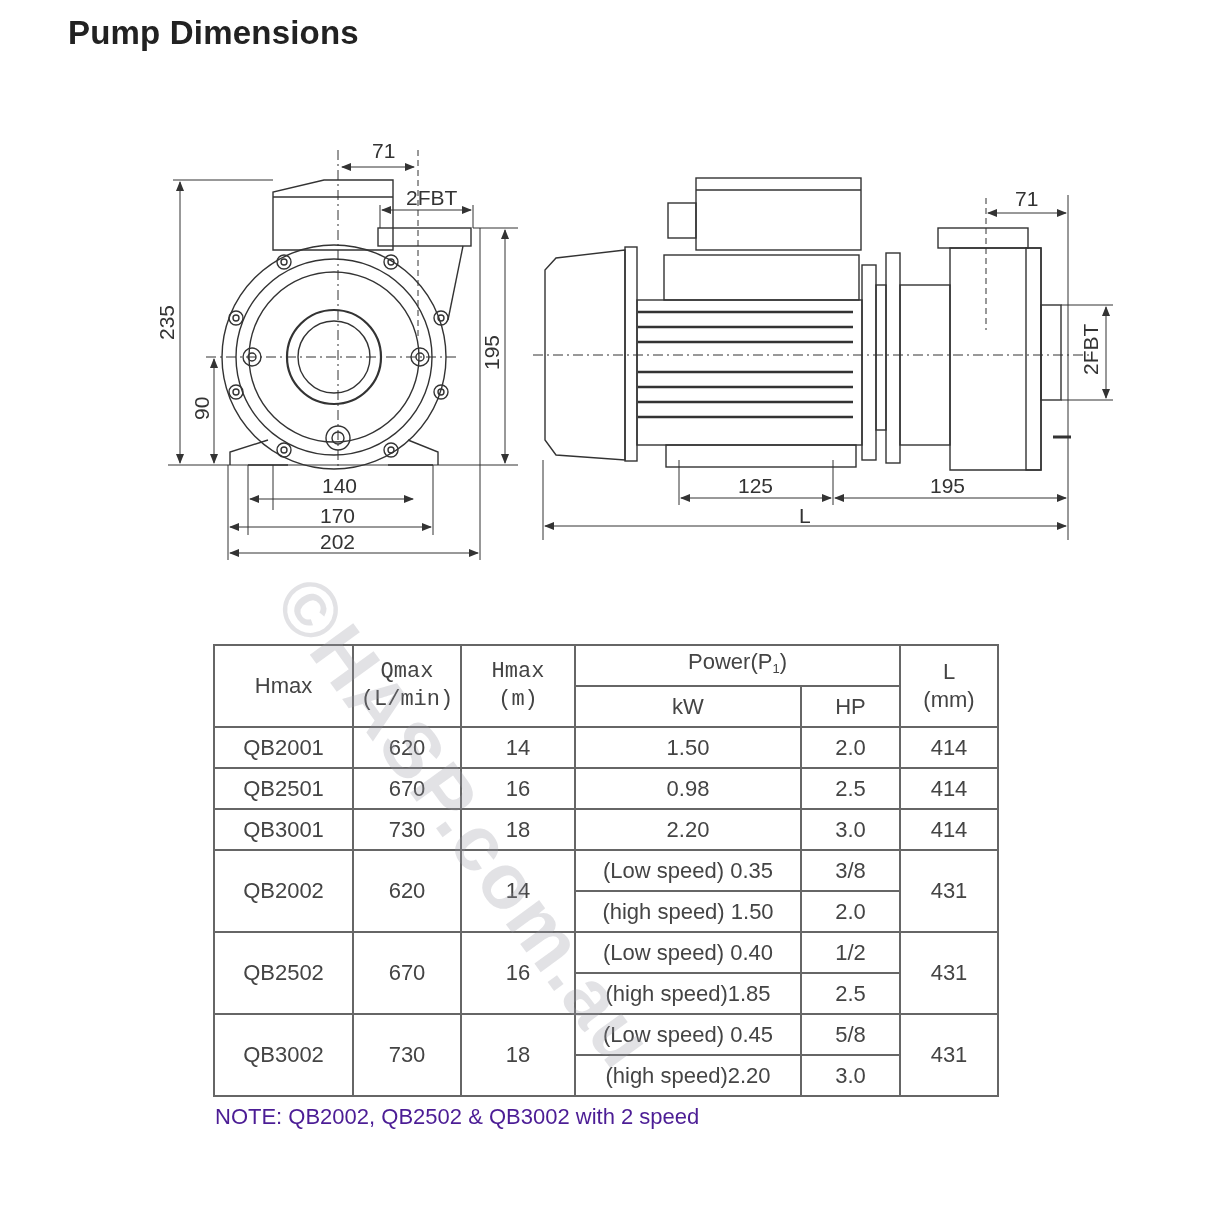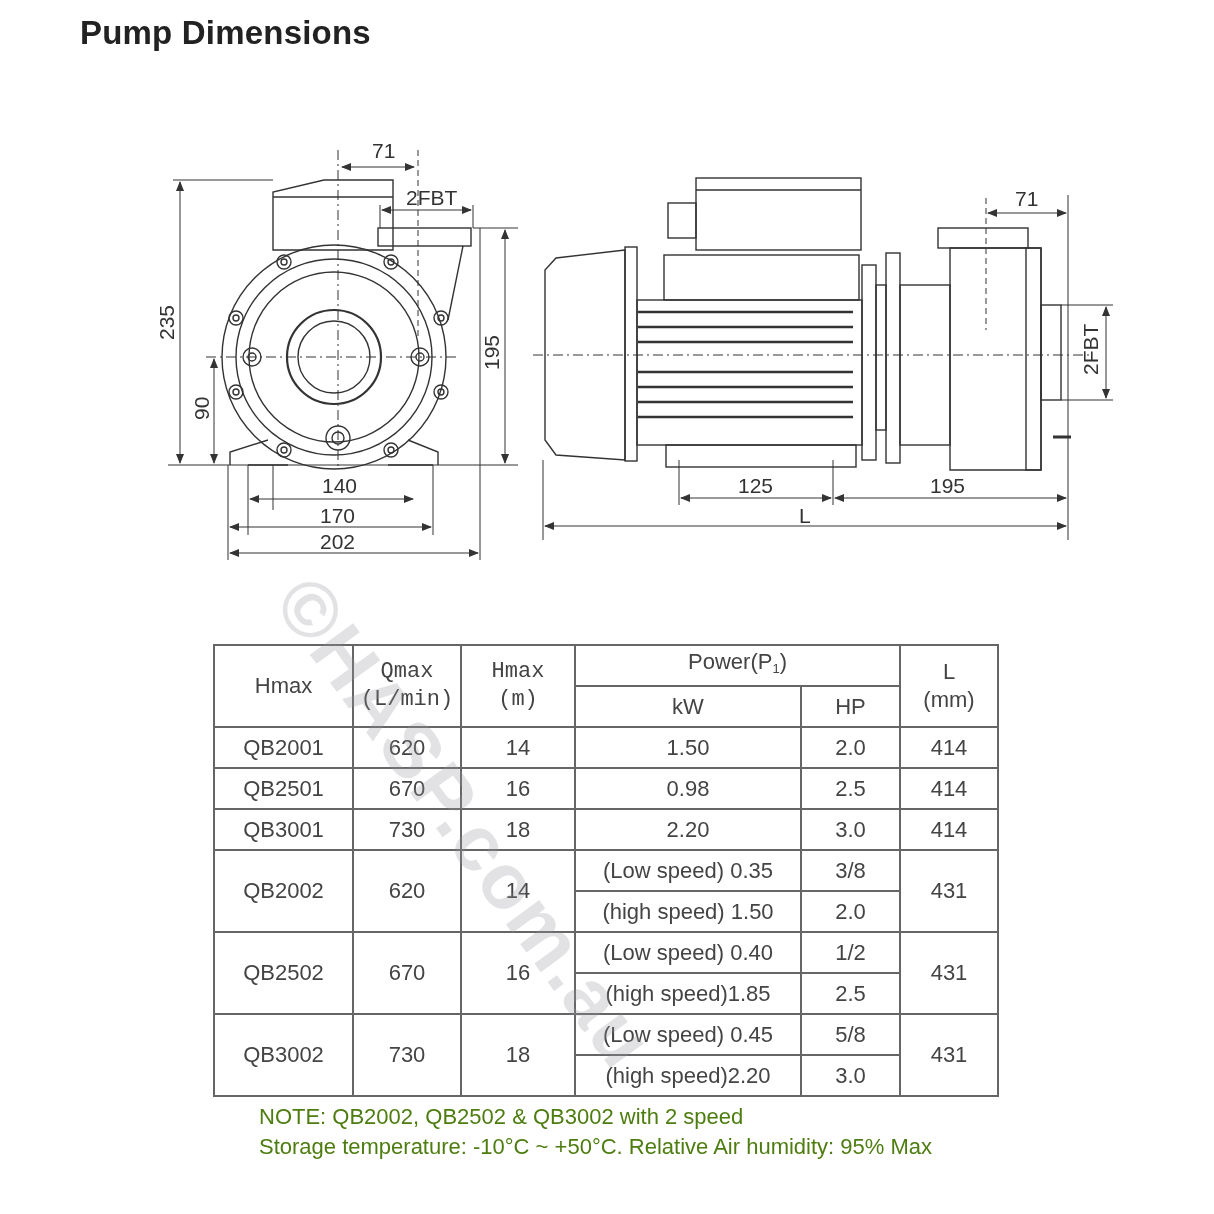--- a/index.html
+++ b/index.html
@@ -1,32 +1,32 @@
 <!DOCTYPE html>
 <html><head>
 <meta charset="utf-8">
 <style>
   html, body { margin: 0; padding: 0; background: #ffffff; }
   body { width: 1214px; height: 1214px; position: relative; overflow: hidden; font-family: "Liberation Sans", sans-serif; color: #333; }
-  .title { position: absolute; left: 68px; top: 14px; font-size: 33px; font-weight: bold; color: #222; letter-spacing: 0.2px; margin-left: 12px; }
+  .title { position: absolute; left: 68px; top: 14px; font-size: 33px; font-weight: bold; color: #222; letter-spacing: 0.2px; }
   .drawing { position: absolute; left: 0; top: 0; width: 1214px; height: 600px; margin-left: 8px; }
   .drawing svg { width: 1214px; height: 600px; display: block; }
   .dimtxt { font-family: "Liberation Sans", sans-serif; font-size: 21px; fill: #333; }
   .watermark { position: absolute; left: 330px; top: 560px; font-size: 78px; font-weight: bold; color: rgba(150,150,160,0.28); transform-origin: 0 0; transform: rotate(54deg); white-space: nowrap; pointer-events: none; letter-spacing: 2px; }
   table.specs { position: absolute; left: 213px; top: 644px; border-collapse: collapse; font-size: 22px; color: #444; }
   table.specs td, table.specs th { border: 2px solid #666; text-align: center; font-weight: normal; padding: 0; height: 39px; }
   table.specs th { line-height: 28px; }
   .c-model { width: 137px; }
   .c-q { width: 106px; font-family: Liberation Mono, monospace; }
   .c-h { width: 112px; font-family: Liberation Mono, monospace; }
   .c-kw { width: 224px; }
   .c-hp { width: 97px; }
   .c-l { width: 96px; }
   td.kwl { text-align: left; padding-left: 6px; }
-  .notes { position: absolute; left: 215px; top: 1102px; font-size: 22px; line-height: 30px; color: #4d7c0f; margin-left: 44px; }
+  .notes { position: absolute; left: 215px; top: 1102px; font-size: 22px; line-height: 30px; color: #4c1d95; }
   .sub { font-size: 13px; vertical-align: -4px; }
 </style>
 </head>
 <body>
 
 <div class="title">Pump Dimensions</div>
 
 <div class="drawing">
 <svg viewBox="0 0 1214 600" xmlns="http://www.w3.org/2000/svg">
   <defs>
@@ -247,16 +247,15 @@
   </tr>
   <tr>
     <td class="kwl">(high speed)2.20</td>
     <td>3.0</td>
   </tr>
 </tbody>
   </table>
 
 <div class="notes">
   <div>NOTE: QB2002, QB2502 &amp; QB3002 with 2 speed</div>
-  <div>Storage temperature: -10°C ~ +50°C.  Relative Air humidity: 95% Max</div>
 </div>
 
 <div class="watermark">©HASP.com.au</div>
 
 </body></html>

